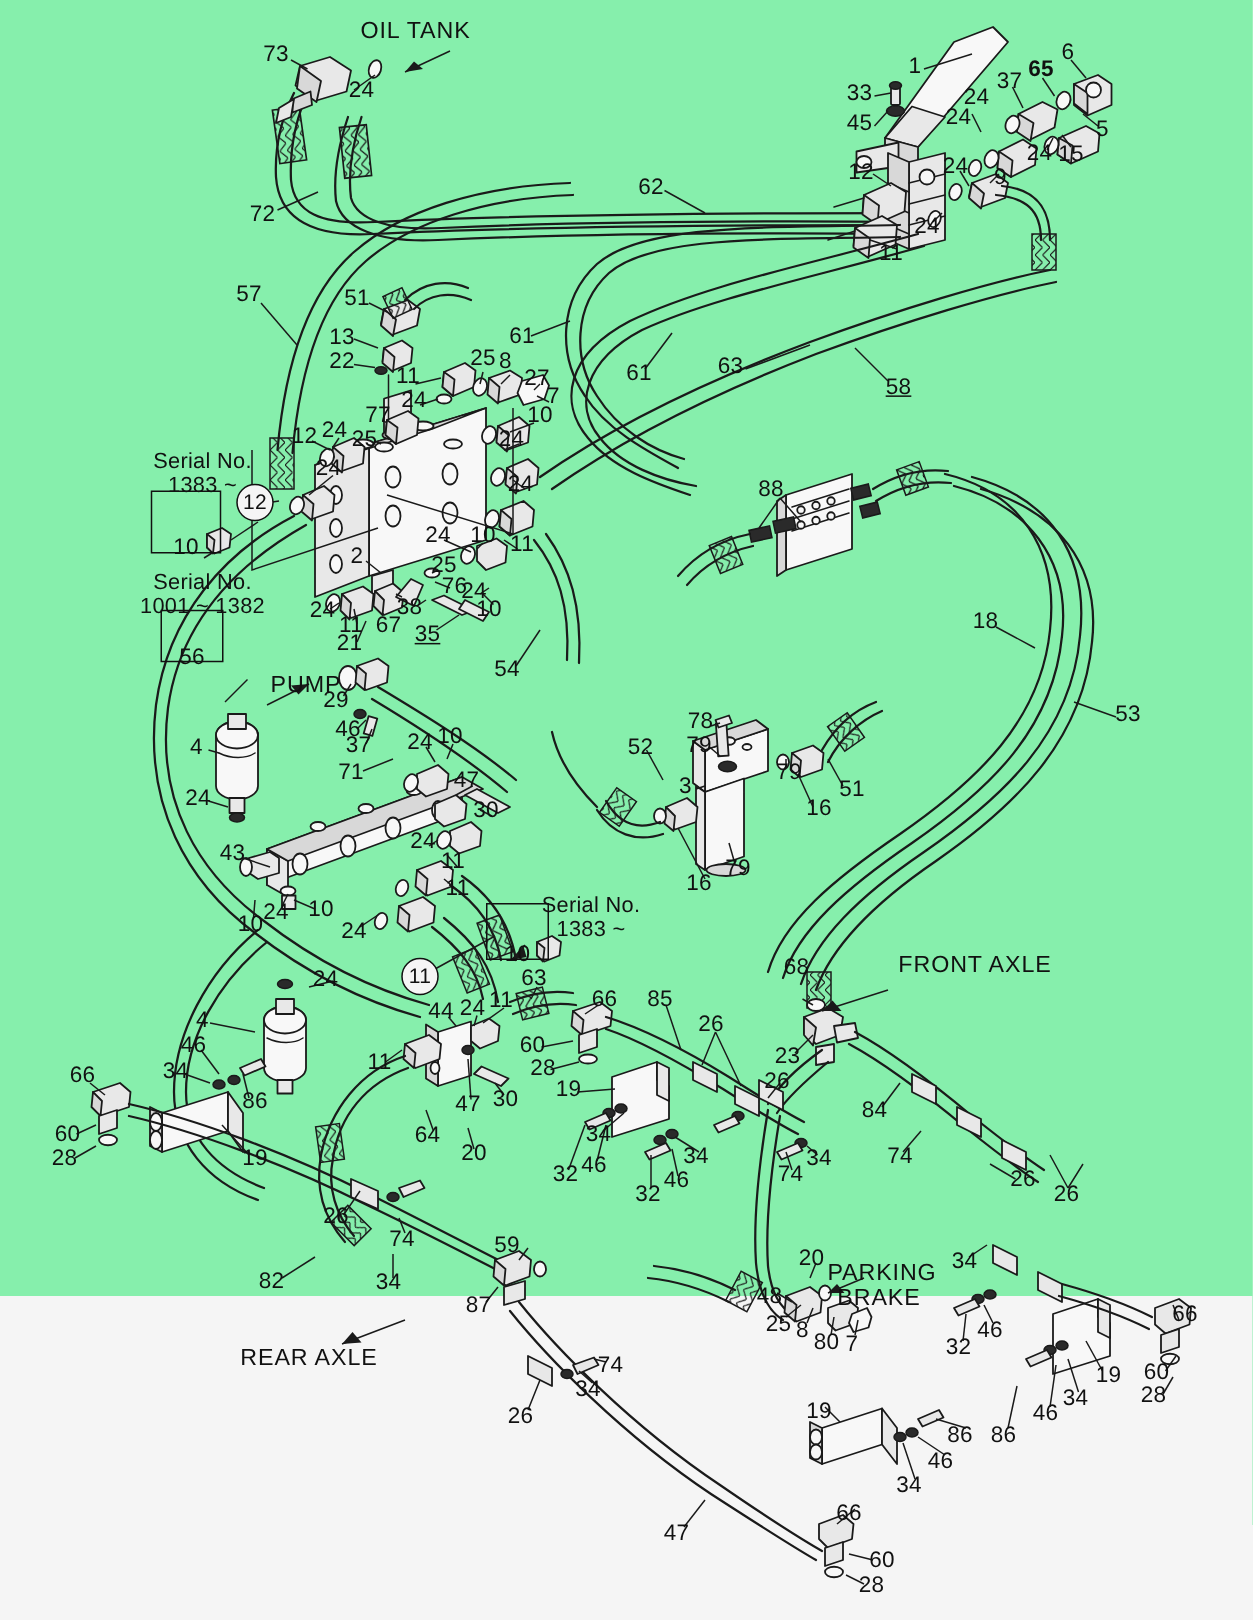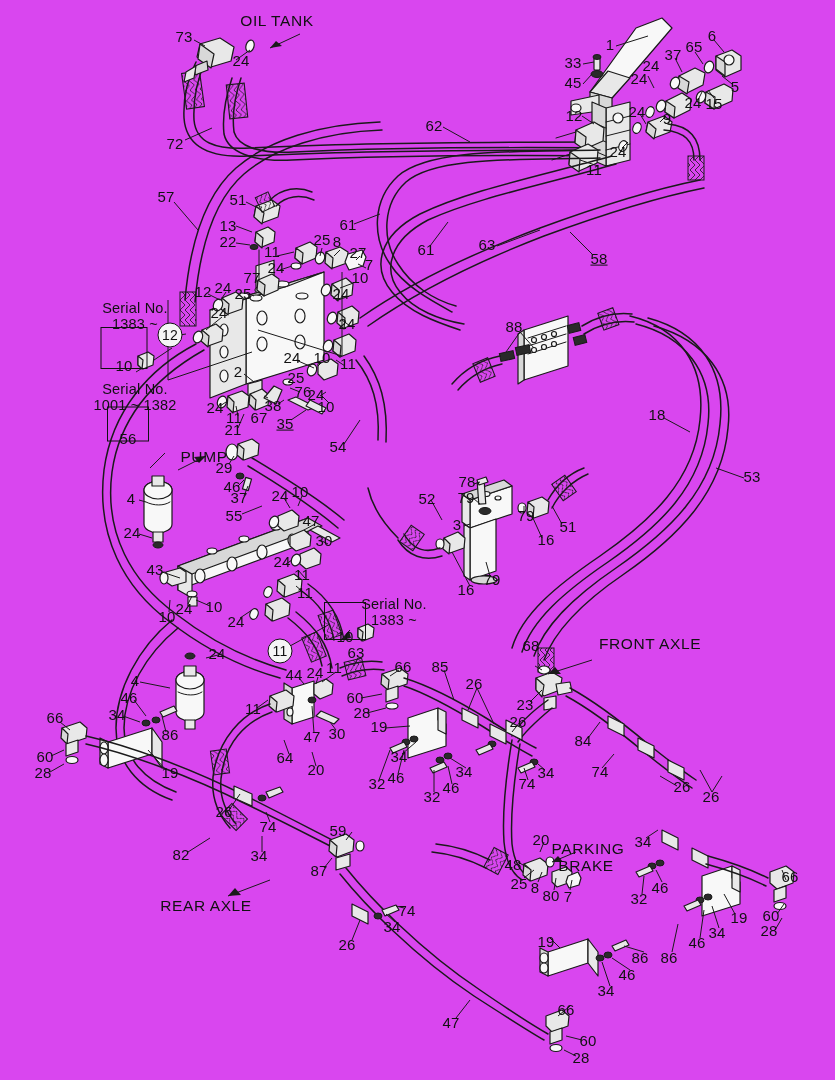--- a/index.html
+++ b/index.html
@@ -3,21 +3,21 @@
 <meta charset="utf-8">
 <title>Brake Hydraulic Parts Diagram</title>
 <style>
   html,body{margin:0;padding:0;}
   body{
     width:835px;height:1080px;
     background:#f5f5f5;
     font-family:"Liberation Sans", sans-serif;
     overflow:hidden;
   }
-  #stage{position:relative;width:835px;height:1080px;background:#d946ef;}
+  #stage{position:relative;width:835px;height:864px;background:#86efac;}
   #artwork{position:absolute;inset:0;width:835px;height:1080px;}
 
   
   .lbl{
     position:absolute;
     font-family:"Liberation Sans", sans-serif;
     font-size:15px;
     color:#111;
     white-space:pre;
     line-height:1.12;
@@ -731,21 +731,21 @@
     </div>
   <div id="callout-layer">
       <div class="lbl" style="left: 184px; top: 37px;">73</div>
       <div class="lbl" style="left: 241px; top: 61px;">24</div>
       <div class="lbl" style="left: 175px; top: 144px;">72</div>
       <div class="lbl" style="left: 434px; top: 126px;">62</div>
       <div class="lbl" style="left: 610px; top: 45px;">1</div>
       <div class="lbl" style="left: 573px; top: 63px;">33</div>
       <div class="lbl" style="left: 573px; top: 83px;">45</div>
       <div class="lbl" style="left: 673px; top: 55px;">37</div>
-      <div class="lbl" style="left: 694px; top: 47px;">65</div>
+      <div class="lbl" style="left: 694px; top: 47px; font-weight: bold;">65</div>
       <div class="lbl" style="left: 712px; top: 36px;">6</div>
       <div class="lbl" style="left: 651px; top: 66px;">24</div>
       <div class="lbl" style="left: 735px; top: 87px;">5</div>
       <div class="lbl" style="left: 693px; top: 103px;">24</div>
       <div class="lbl" style="left: 714px; top: 104px;">15</div>
       <div class="lbl" style="left: 639px; top: 79px;">24</div>
       <div class="lbl" style="left: 667px; top: 119px;">9</div>
       <div class="lbl" style="left: 574px; top: 116px;">12</div>
       <div class="lbl" style="left: 637px; top: 112px;">24</div>
       <div class="lbl" style="left: 618px; top: 152px;">24</div>
@@ -786,21 +786,21 @@
       <div class="lbl" style="left: 215px; top: 408px;">24</div>
       <div class="lbl" style="left: 234px; top: 418px;">11</div>
       <div class="lbl" style="left: 233px; top: 430px;">21</div>
       <div class="lbl" style="left: 338px; top: 447px;">54</div>
       <div class="lbl" style="left: 514px; top: 327px;">88</div>
       <div class="lbl" style="left: 657px; top: 415px;">18</div>
       <div class="lbl" style="left: 752px; top: 477px;">53</div>
       <div class="lbl" style="left: 224px; top: 468px;">29</div>
       <div class="lbl" style="left: 232px; top: 487px;">46</div>
       <div class="lbl" style="left: 239px; top: 498px;">37</div>
-      <div class="lbl" style="left: 234px; top: 516px;">55</div>
+      <div class="lbl" style="left: 234px; top: 516px;">71</div>
       <div class="lbl" style="left: 131px; top: 499px;">4</div>
       <div class="lbl" style="left: 132px; top: 533px;">24</div>
       <div class="lbl" style="left: 280px; top: 496px;">24</div>
       <div class="lbl" style="left: 300px; top: 492px;">10</div>
       <div class="lbl" style="left: 311px; top: 521px;">47</div>
       <div class="lbl" style="left: 324px; top: 541px;">30</div>
       <div class="lbl" style="left: 282px; top: 562px;">24</div>
       <div class="lbl" style="left: 302px; top: 575px;">11</div>
       <div class="lbl" style="left: 305px; top: 593px;">11</div>
       <div class="lbl" style="left: 155px; top: 570px;">43</div>

